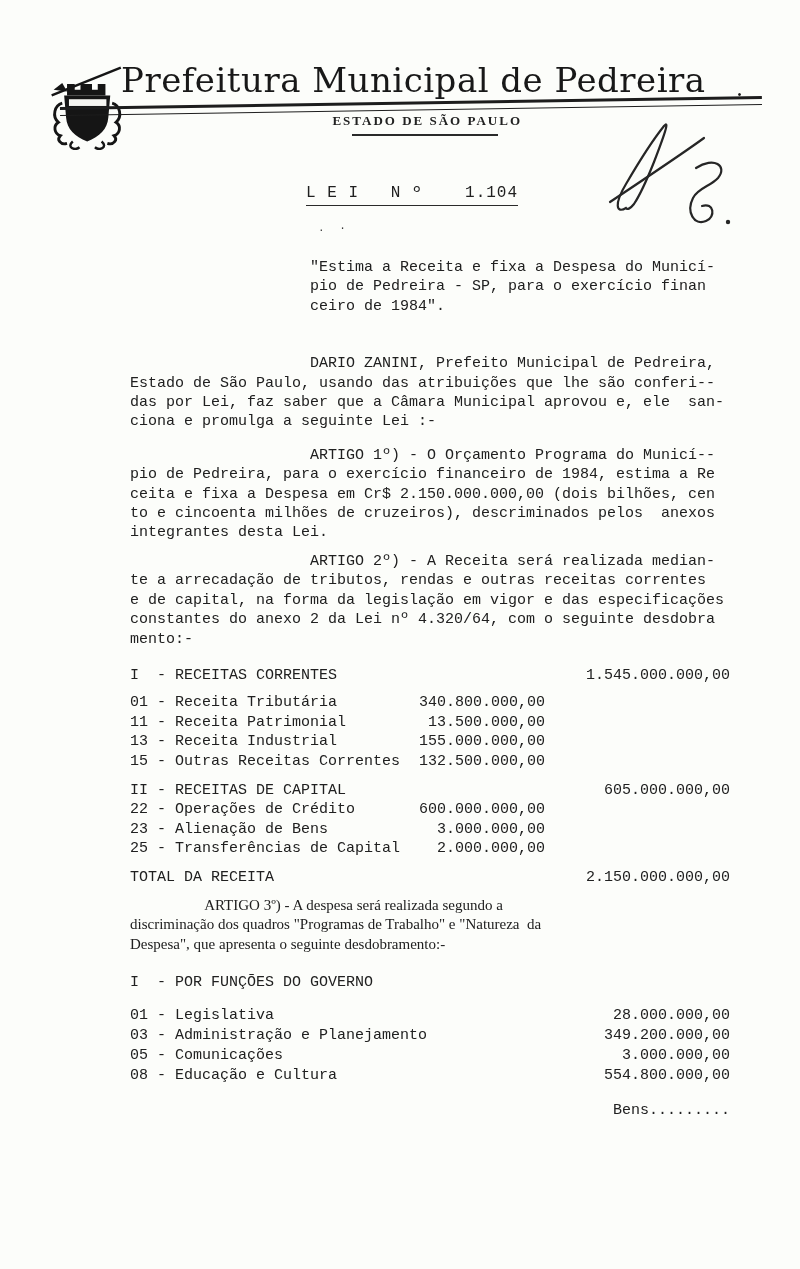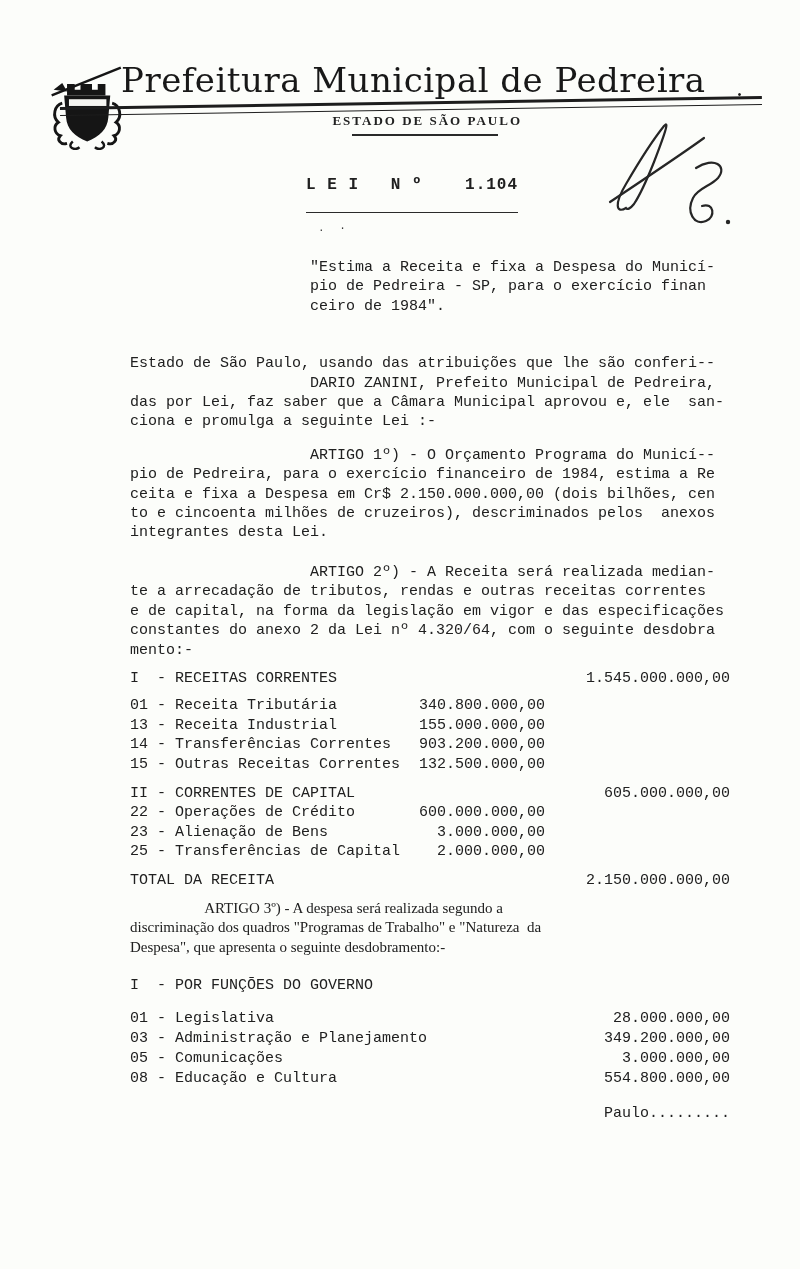--- a/index.html
+++ b/index.html
@@ -37,45 +37,45 @@
     white-space:nowrap;
   }
   .subtitle-rule {
     position:absolute; left:352px; top:134px; width:146px; height:0;
     border-top:2px solid #2a2a2a;
   }
   .signature { position:absolute; left:596px; top:116px; width:170px; height:130px; }
 
   
   .law-heading {
-    position:absolute; left:306px; top:176px;
-    font-size:16px; font-weight:bold; letter-spacing:1px;
-    border-bottom:1.5px solid #2a2a2a; padding-bottom:18px;
+    position:absolute; left:306px; top:184px;
+    font-size:16px; font-weight:normal; letter-spacing:1px;
+    border-bottom:1.5px solid #2a2a2a; padding-bottom:3px;
     white-space:pre;
   }
   .law-heading-specks{
     position:absolute; left:318px; top:222px; font-size:11px; color:#3a3a3a;
     letter-spacing:4px;
   }
 
   
   .main {
     position:absolute; left:130px; top:258px; width:600px;
     font-size:15px; line-height:19.4px;
   }
   .line { white-space:pre; }
   .epigraph { margin-left:180px; }
   .preamble { margin-top:38px; }
   .artigo1  { margin-top:14px; }
-  .artigo2  { margin-top:20px; }
+  .artigo2  { margin-top:9px; }
 
   .sect-row {
     display:flex; justify-content:space-between; white-space:pre;
   }
-  .rc-header { margin-top:9px; }
+  .rc-header { margin-top:17px; }
   .rc-items  { margin-top:8px; }
   .item-row  { display:flex; white-space:pre; }
   .item-row .item-label { width:280px; }
   .item-row .item-value { width:135px; text-align:right; }
   .cap-block { margin-top:10px; }
   .total-row { margin-top:9px; }
   .artigo3   { margin-top:9px;font-family:Liberation Serif, serif; }
   .funcoes-heading { margin-top:19px; white-space:pre; }
   .funcoes-items { margin-top:13px; }
   .funcoes-items .sect-row { line-height:20.2px; }
@@ -119,22 +119,22 @@
 
   <div class="main">
 
     <div class="epigraph">
       <div class="line">"Estima a Receita e fixa a Despesa do Municí-</div>
       <div class="line">pio de Pedreira - SP, para o exercício finan</div>
       <div class="line">ceiro de 1984".</div>
     </div>
 
     <div class="preamble">
+      <div class="line">                    DARIO ZANINI, Prefeito Municipal de Pedreira,</div>
       <div class="line">Estado de São Paulo, usando das atribuições que lhe são conferi--</div>
-      <div class="line">                    DARIO ZANINI, Prefeito Municipal de Pedreira,</div>
       <div class="line">das por Lei, faz saber que a Câmara Municipal aprovou e, ele  san-</div>
       <div class="line">ciona e promulga a seguinte Lei :-</div>
     </div>
 
     <div class="artigo1">
       <div class="line">                    ARTIGO 1º) - O Orçamento Programa do Municí--</div>
       <div class="line">pio de Pedreira, para o exercício financeiro de 1984, estima a Re</div>
       <div class="line">ceita e fixa a Despesa em Cr$ 2.150.000.000,00 (dois bilhões, cen</div>
       <div class="line">to e cincoenta milhões de cruzeiros), descriminados pelos  anexos</div>
       <div class="line">integrantes desta Lei.</div>
@@ -151,36 +151,36 @@
     <div class="sect-row rc-header">
       <span>I  - RECEITAS CORRENTES</span>
       <span>1.545.000.000,00</span>
     </div>
     <div class="rc-items">
       <div class="item-row">
         <span class="item-label">01 - Receita Tributária</span>
         <span class="item-value">340.800.000,00</span>
       </div>
       <div class="item-row">
+        <span class="item-label">11 - Receita Patrimonial</span>
+        <span class="item-value">13.500.000,00</span>
+      </div>
+      <div class="item-row">
         <span class="item-label">13 - Receita Industrial</span>
         <span class="item-value">155.000.000,00</span>
       </div>
       <div class="item-row">
-        <span class="item-label">14 - Transferências Correntes</span>
-        <span class="item-value">903.200.000,00</span>
-      </div>
-      <div class="item-row">
         <span class="item-label">15 - Outras Receitas Correntes</span>
         <span class="item-value">132.500.000,00</span>
       </div>
     </div>
 
     <div class="cap-block">
       <div class="sect-row">
-        <span>II - CORRENTES DE CAPITAL</span>
+        <span>II - RECEITAS DE CAPITAL</span>
         <span>605.000.000,00</span>
       </div>
       <div class="item-row">
         <span class="item-label">22 - Operações de Crédito</span>
         <span class="item-value">600.000.000,00</span>
       </div>
       <div class="item-row">
         <span class="item-label">23 - Alienação de Bens</span>
         <span class="item-value">3.000.000,00</span>
       </div>
@@ -215,16 +215,16 @@
       <div class="sect-row">
         <span>05 - Comunicações</span>
         <span>3.000.000,00</span>
       </div>
       <div class="sect-row">
         <span>08 - Educação e Cultura</span>
         <span>554.800.000,00</span>
       </div>
     </div>
 
-    <div class="segue">Paulo.........</div>
+    <div class="segue">Bens.........</div>
 
   </div>
 </div>
 
 </body></html>

